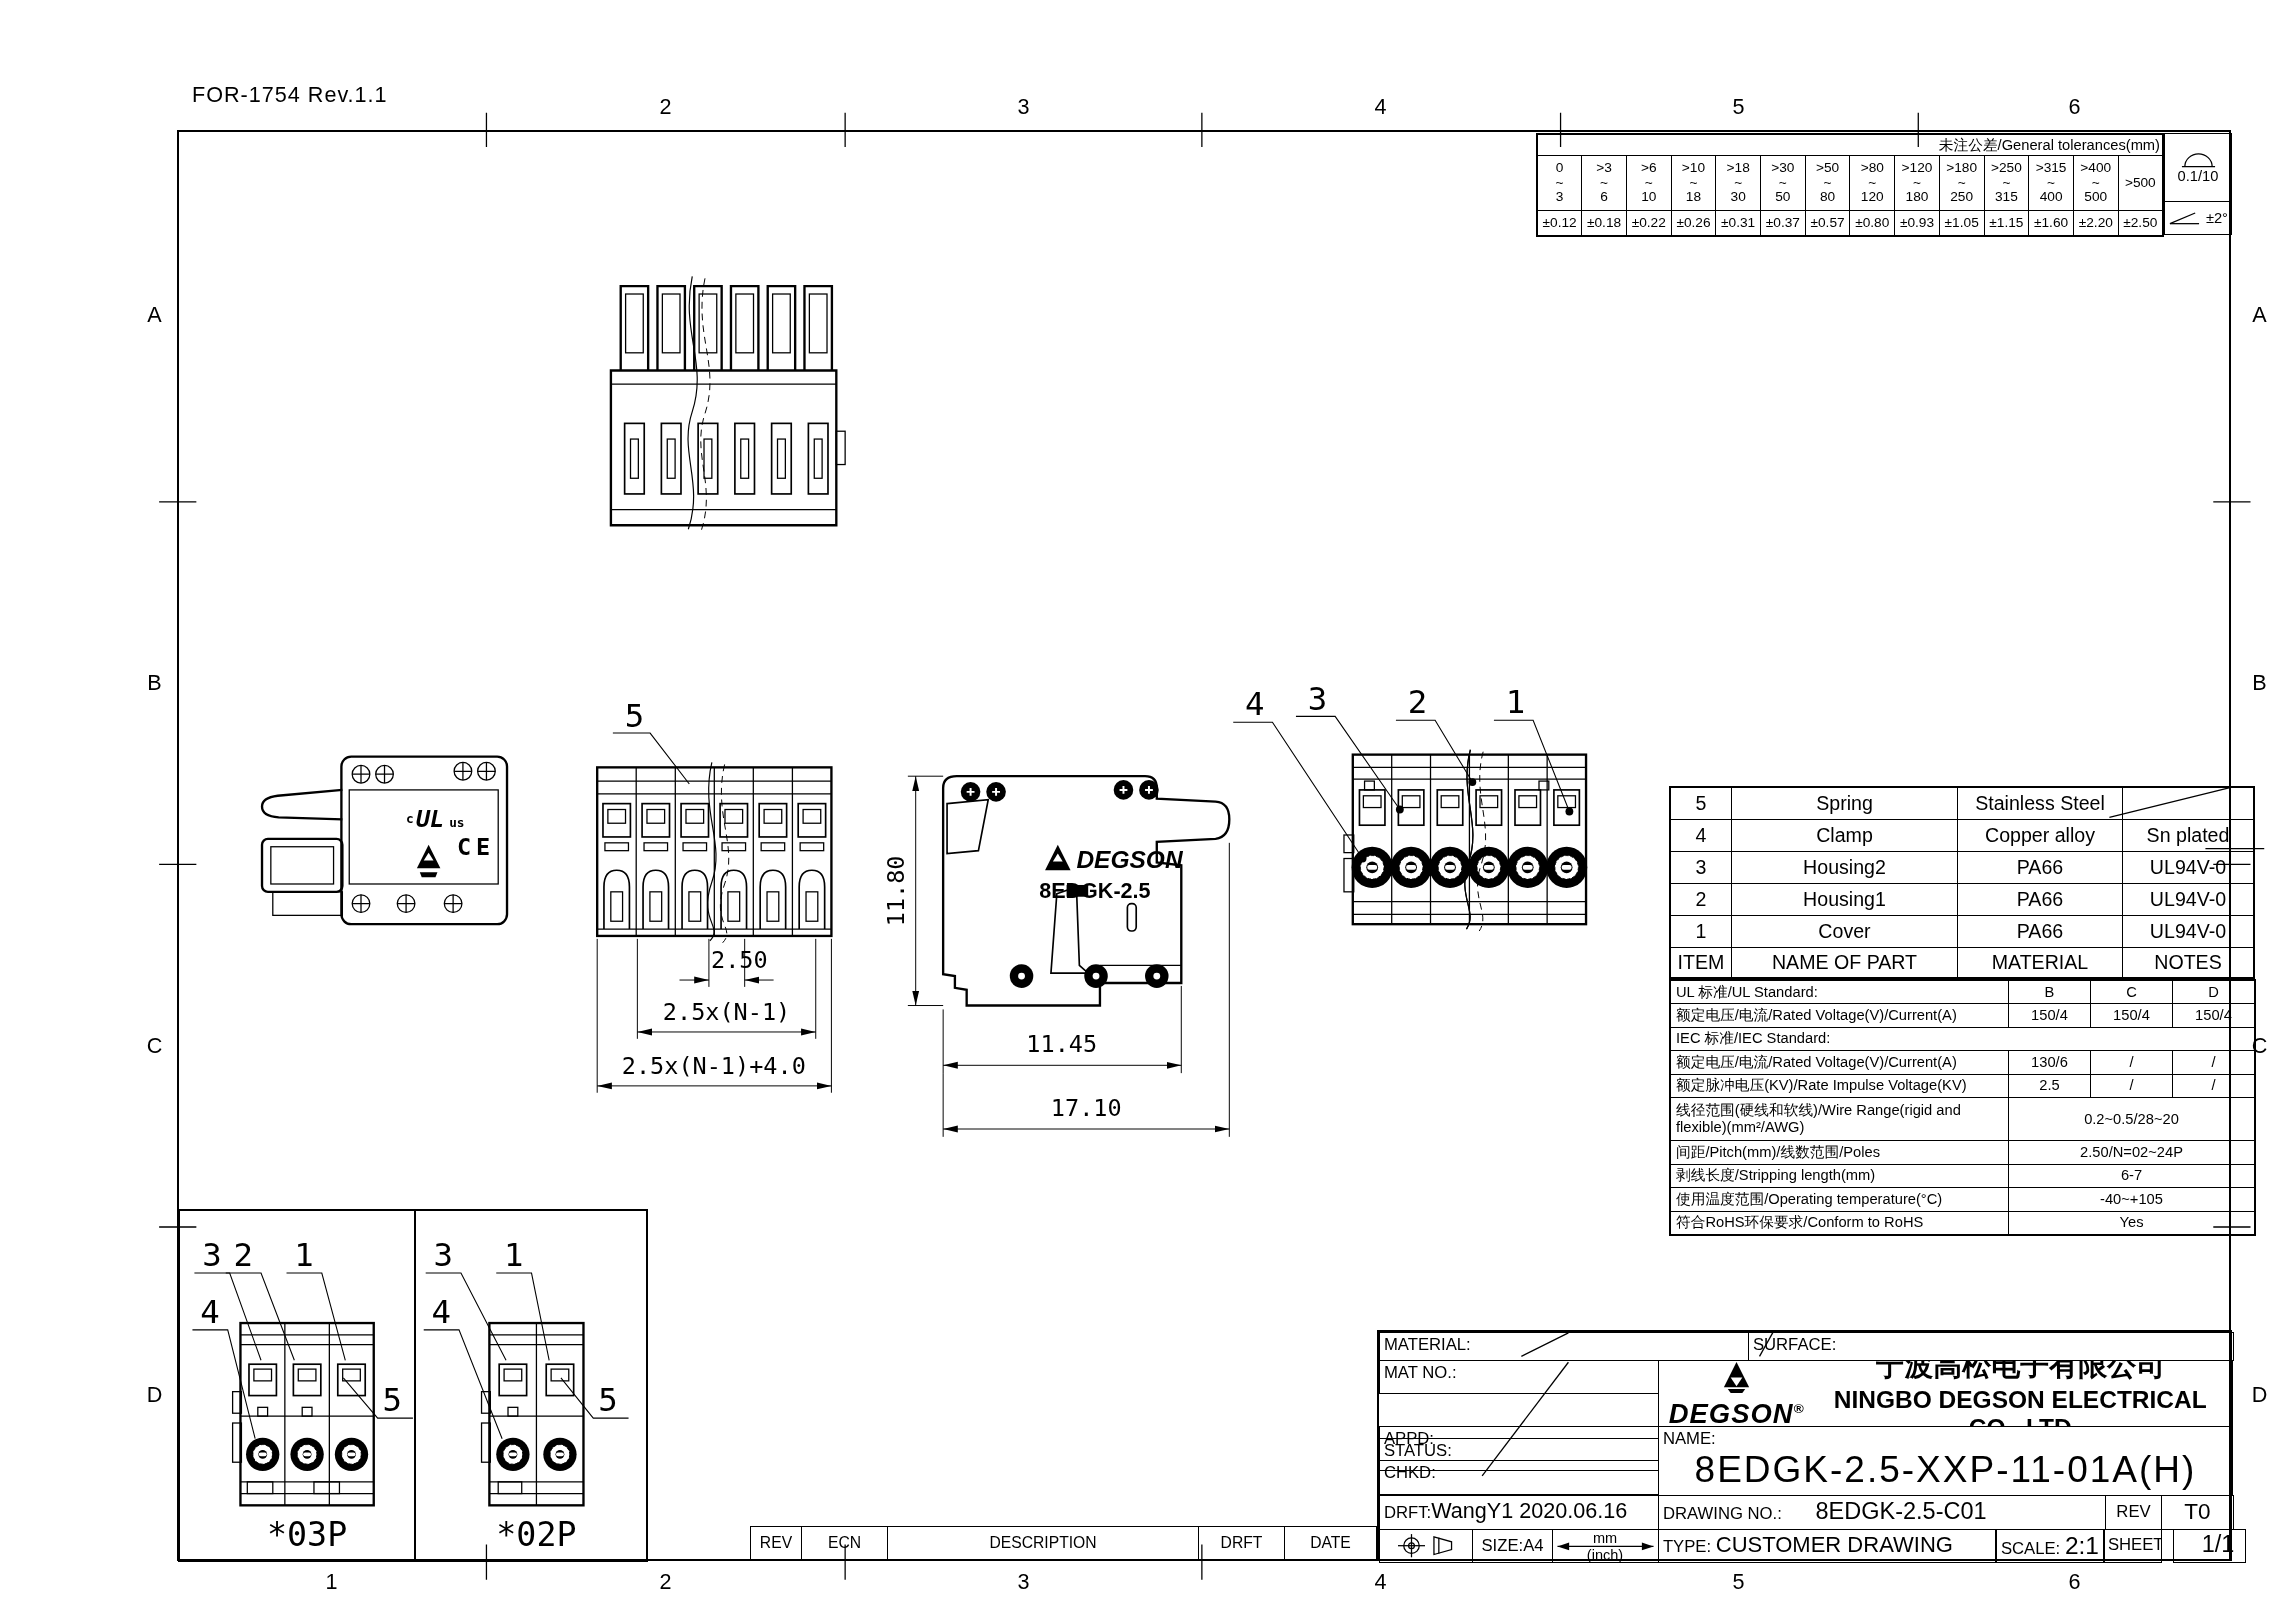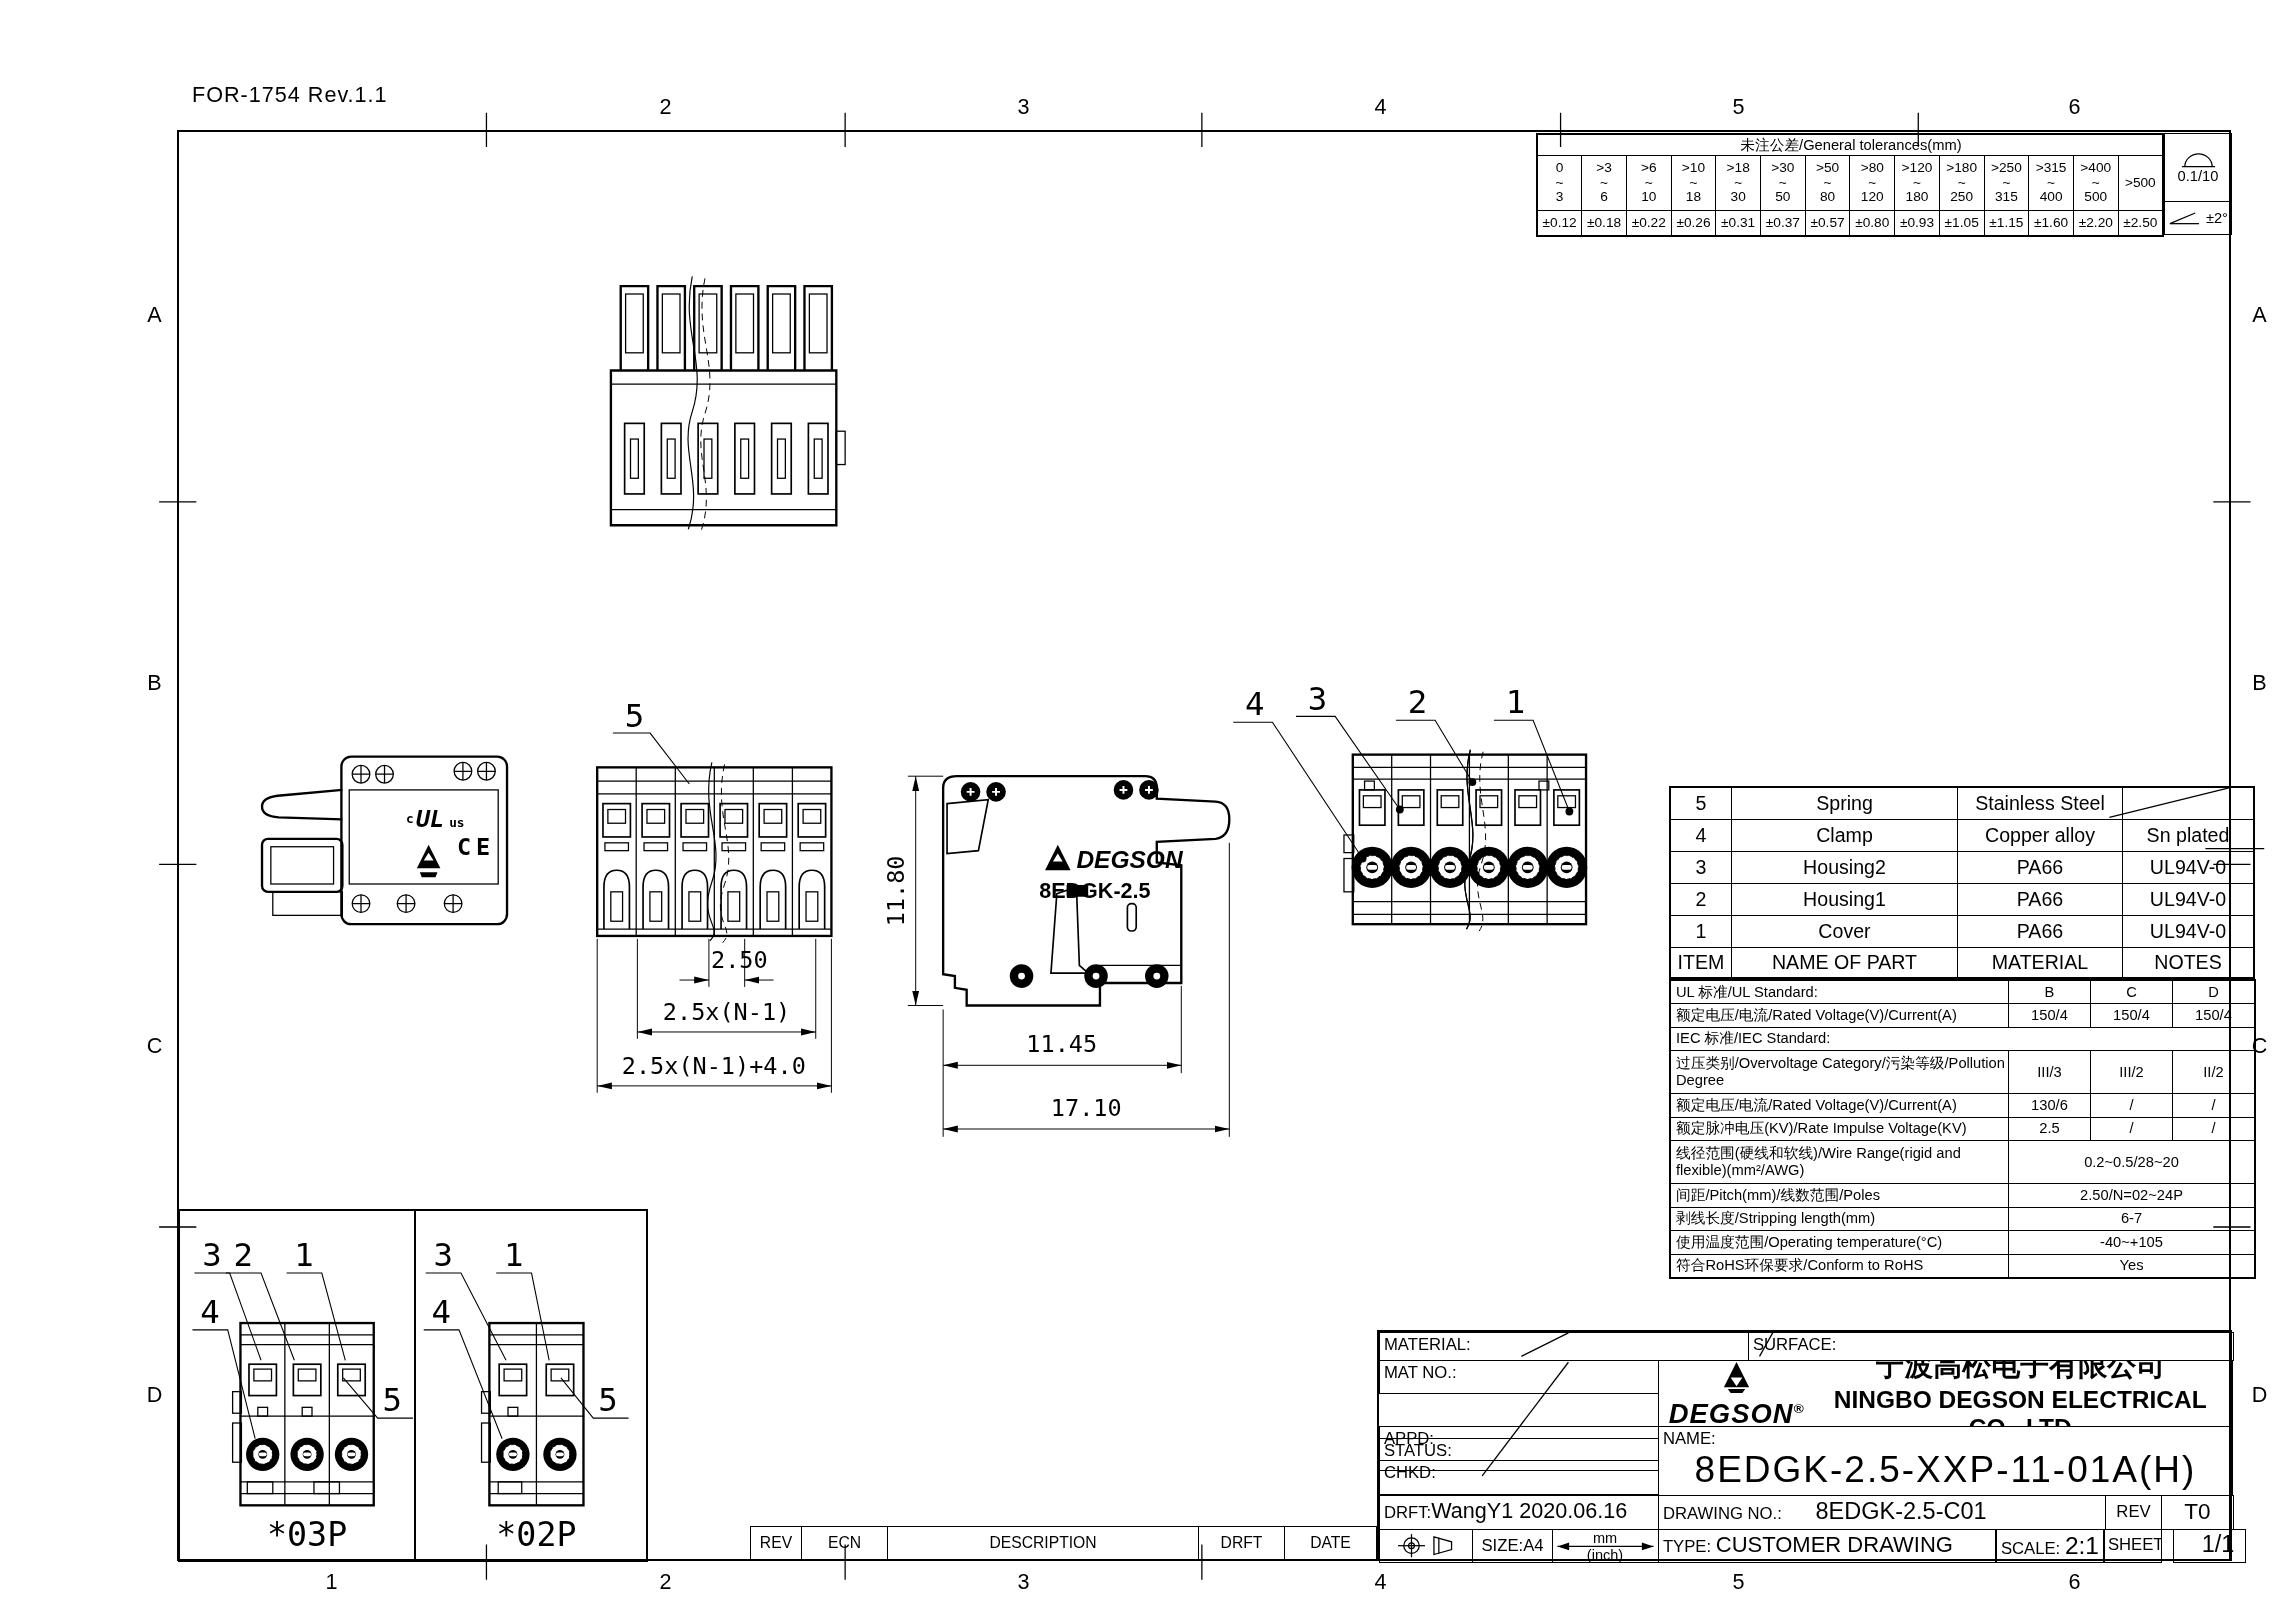--- a/index.html
+++ b/index.html
@@ -8,21 +8,21 @@
   .abs{position:absolute;box-sizing:border-box;}
   .frame{border:2.9px solid #000;}
   .zlabel{font-size:21.6px;color:#000;text-align:center;width:39px;}
   .formref{font-size:21.6px;letter-spacing:1px;}
   
   table.cad{border-collapse:collapse;table-layout:fixed;border:2px solid #000;}
   table.cad td{border:1px solid #000;text-align:center;padding:0 2px;overflow:hidden;
                font-family:"Liberation Sans",sans-serif;color:#000;}
   
   .tol td{font-size:13.7px;line-height:14.7px;}
-  .tol .ttl{text-align:center;font-size:14.7px;padding-left:3.9px;}
+  .tol .ttl{text-align:right;font-size:14.7px;padding-left:3.9px;}
   
   .parts td{font-size:19.6px;}
   
   .spec td{font-size:14.7px;line-height:16.7px;}
   .spec td.l{text-align:left;padding-left:5px;}
   
   .tb{border:2px solid #000;}
   .tbc{position:absolute;border:1px solid #000;box-sizing:border-box;font-size:16.7px;
        padding:2px 3.9px;overflow:hidden;}
   .sym-box{border:1px solid #000;box-sizing:border-box;display:flex;flex-direction:column;
@@ -232,26 +232,20 @@
       <td style="width:77px;">D</td>
     </tr>
     <tr style="height:23.5px;">
       <td class="l">额定电压/电流/Rated Voltage(V)/Current(A)</td>
       <td>150/4</td>
       <td>150/4</td>
       <td>150/4</td>
     </tr>
     <tr style="height:23.5px;">
       <td class="l" colspan="4">IEC 标准/IEC Standard:</td>
-    </tr>
-    <tr style="height:43px;">
-      <td class="l">过压类别/Overvoltage Category/污染等级/Pollution Degree</td>
-      <td>III/3</td>
-      <td>III/2</td>
-      <td>II/2</td>
     </tr>
     <tr style="height:23.5px;">
       <td class="l">额定电压/电流/Rated Voltage(V)/Current(A)</td>
       <td>130/6</td>
       <td>/</td>
       <td>/</td>
     </tr>
     <tr style="height:23.5px;">
       <td class="l">额定脉冲电压(KV)/Rate Impulse Voltage(KV)</td>
       <td>2.5</td>

